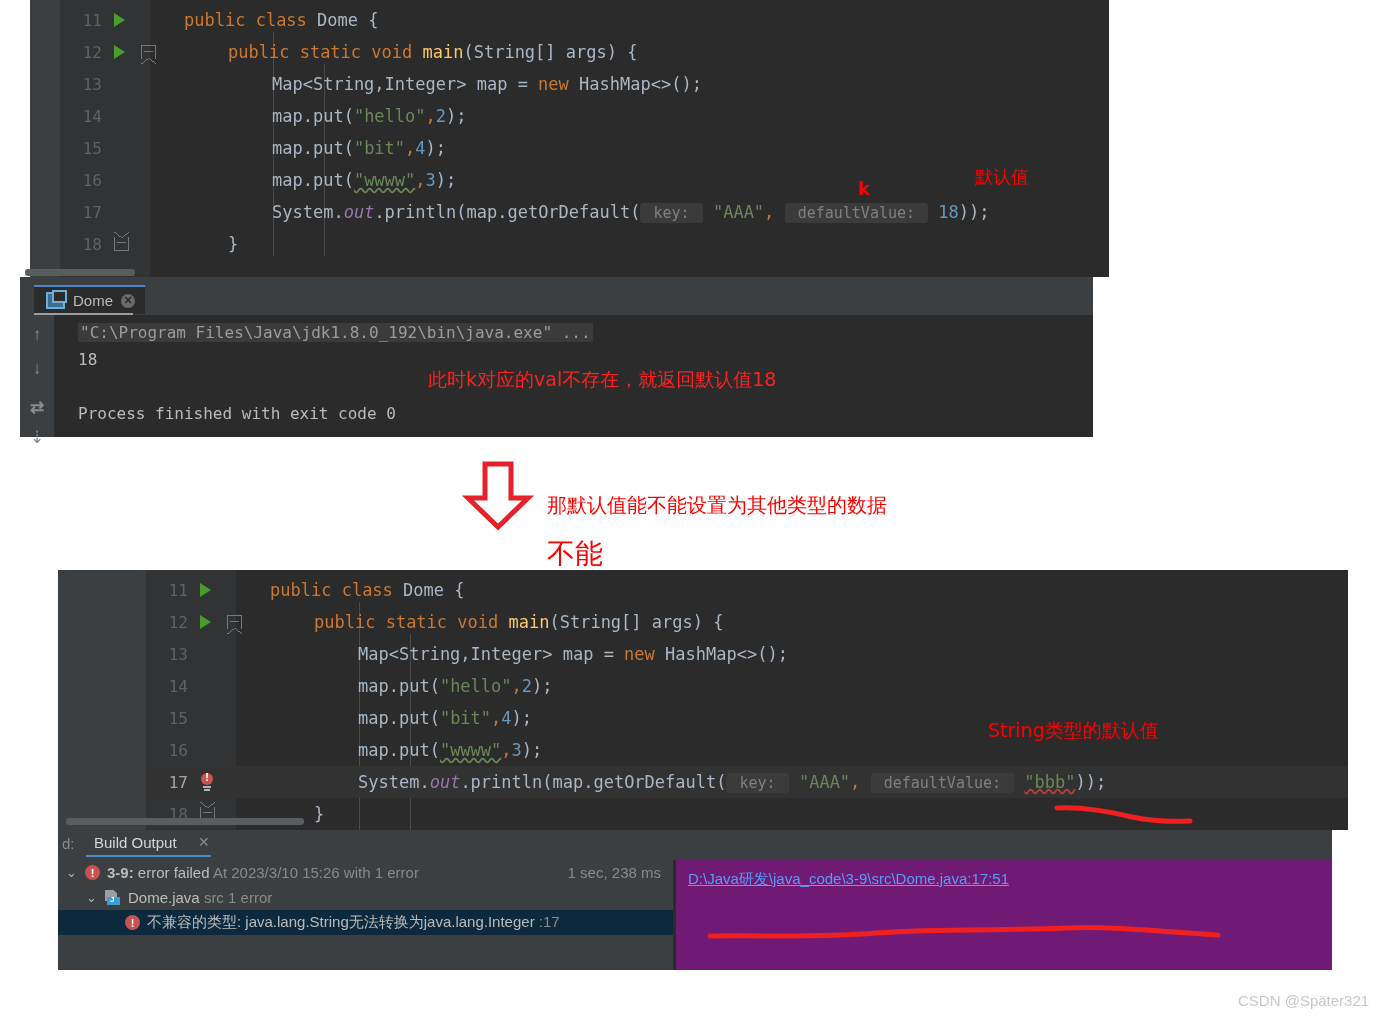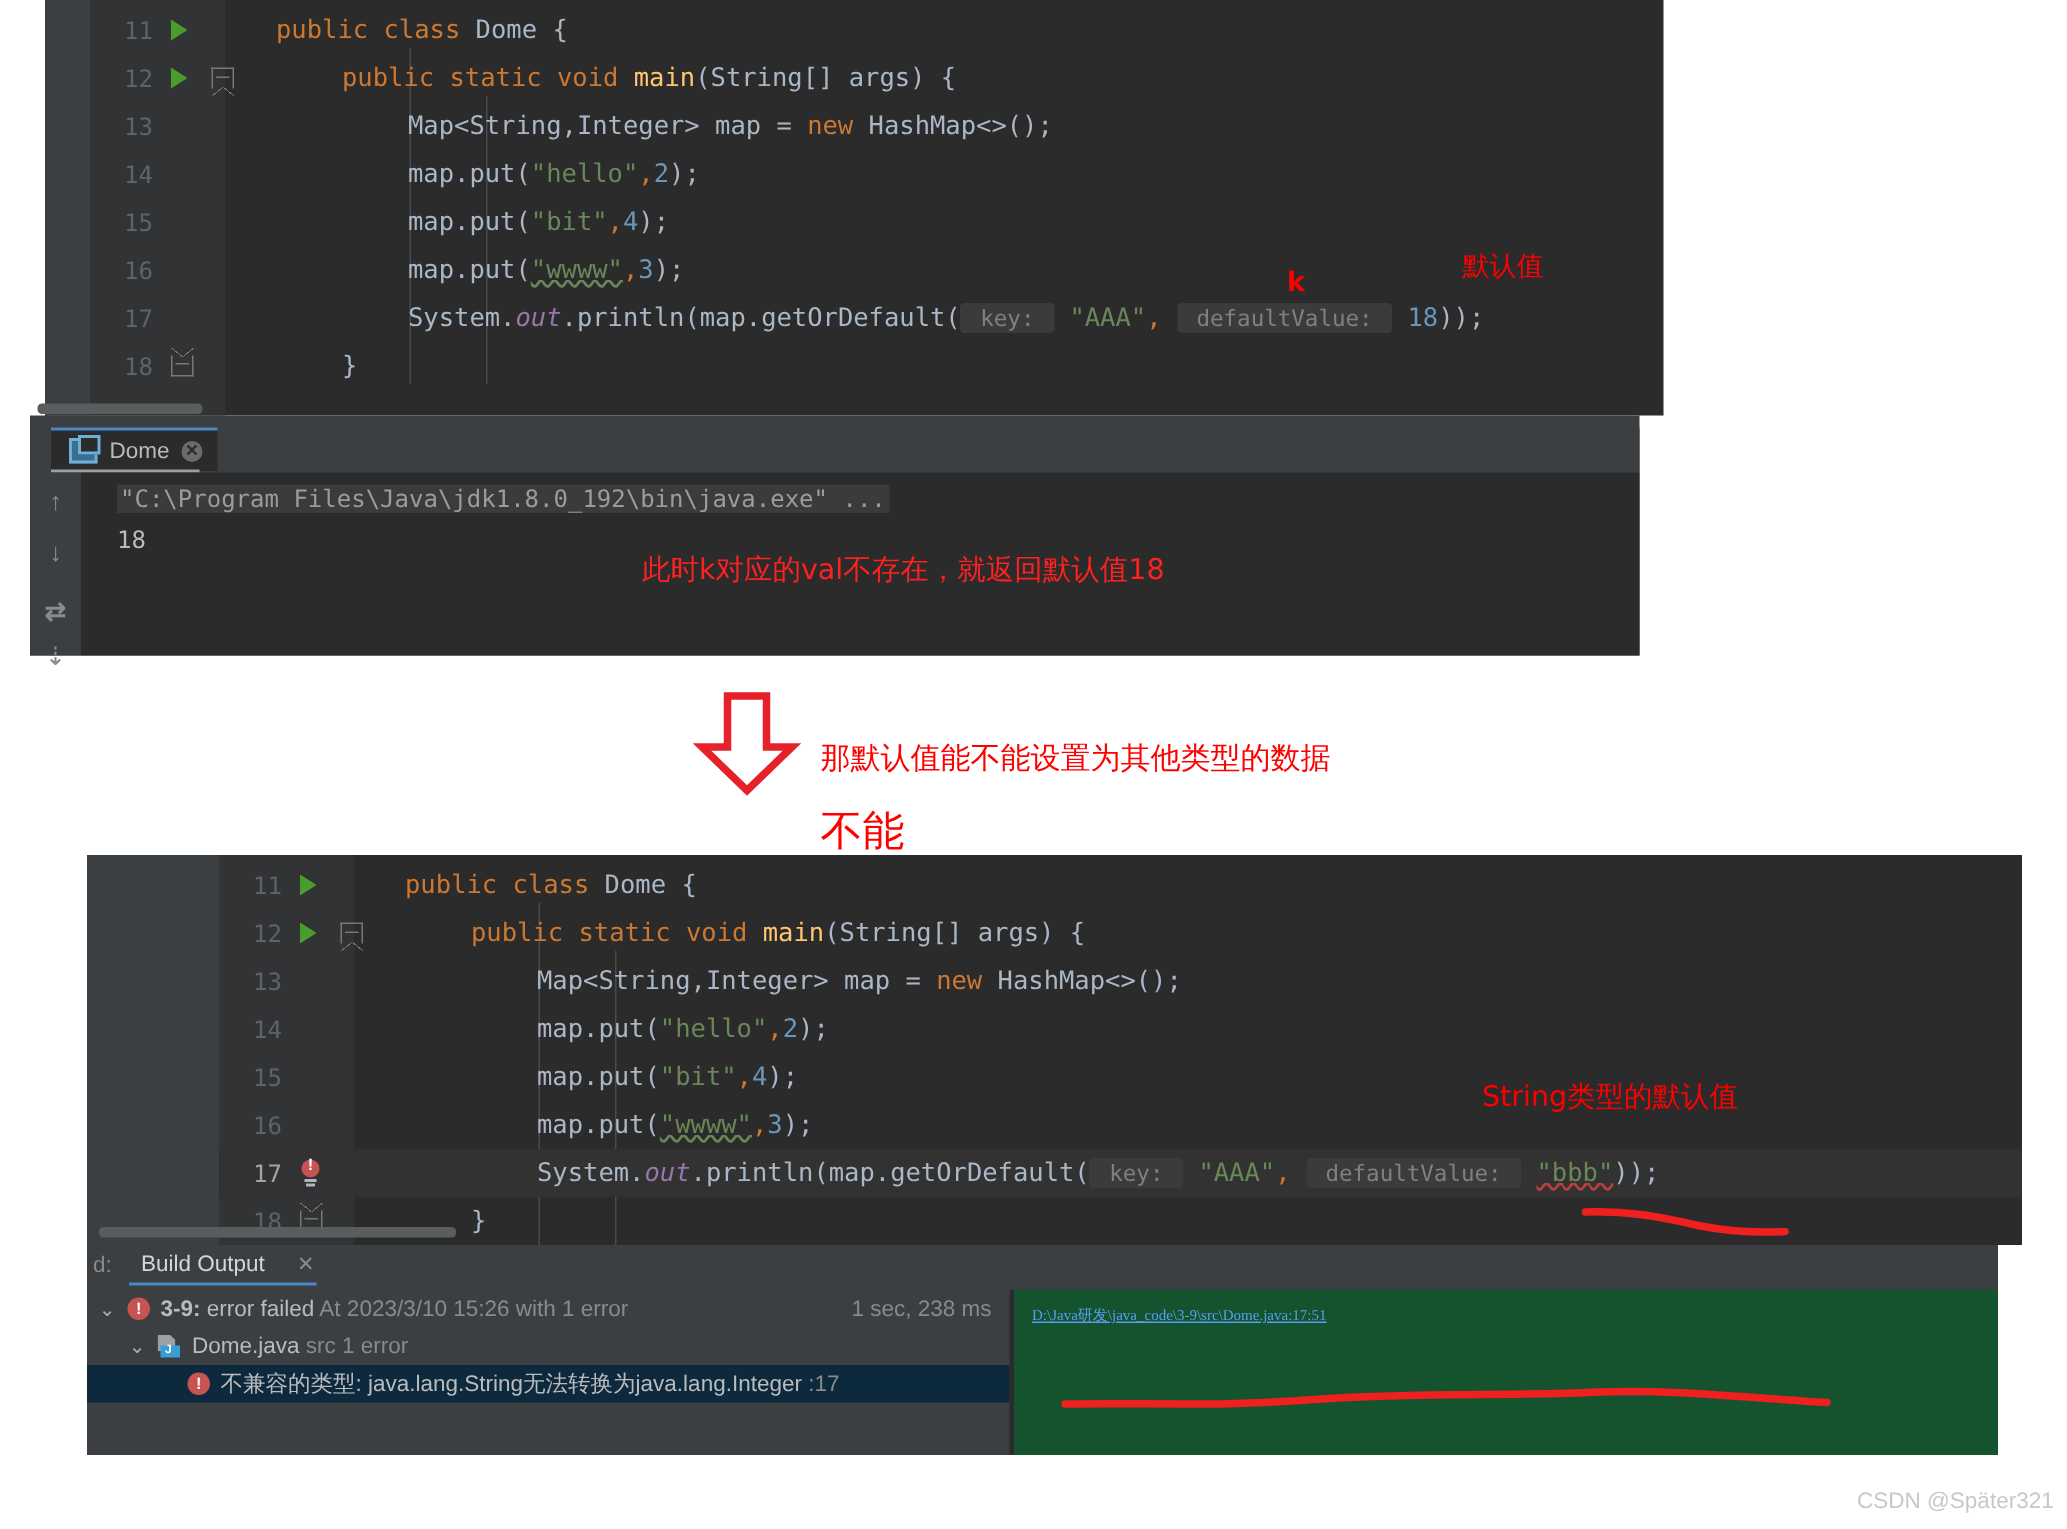--- a/index.html
+++ b/index.html
@@ -139,21 +139,21 @@
   .sel-row{background:#0d293e;}
   .muted{color:#8a8a8a;}
   .jfile{
     width:16px;height:15px;position:relative;
   }
   .jfile .pg{position:absolute;left:0;top:0;width:12px;height:11px;background:#9aa0a6;
     clip-path:polygon(0 0,70% 0,100% 30%,100% 100%,0 100%);}
   .jfile .jb{position:absolute;left:2px;bottom:0;width:13px;height:8px;background:#389fd6;}
   .jfile .jb:after{content:"J";position:absolute;left:3px;top:-2px;color:#fff;font:bold 8px "Liberation Sans",sans-serif;}
 
-  .detail{background:#14532d;color:#bbbbbb;font-family:Liberation Serif, serif;font-size:10px;}
+  .detail{background:#701a75;color:#bbbbbb;font-family:Liberation Sans, sans-serif;font-size:15px;}
   .link{color:#589df6;text-decoration:underline;}
   .errtext{color:#ff6b68;}
 
   .watermark{color:#c8c8c8;font-size:15px;font-family:"Liberation Sans",sans-serif;}
 </style>
 </head>
 <body>
 
 <div class="abs editor" id="topEditor" style="left:30px;top:0;width:1063px;height:277px;">
   <div class="gutter-pane" style="width:120px;"></div>
@@ -193,20 +193,21 @@
     <div class="side-ico abs" style="left:0;top:44px;width:34px;">↓</div>
     <div class="side-ico abs" style="left:0;top:82px;width:34px;font-weight:bold;">⇄</div>
     <div class="side-ico abs" style="left:0;top:112px;width:34px;">⇣</div>
   </div>
 
   <div class="abs con-body" style="left:34px;top:38px;right:0;bottom:0;">
     <div class="abs" style="left:24px;top:8px;">
       <span class="con-cmd">"C:\Program Files\Java\jdk1.8.0_192\bin\java.exe" ...</span>
     </div>
     <div class="abs" style="left:24px;top:35px;">18</div>
+    <div class="abs" style="left:24px;top:89px;">Process finished with exit code 0</div>
     <div class="abs anno-dark" style="left:374px;top:52px;font-size:19px;font-family:'DejaVu Sans','Liberation Sans',sans-serif;text-align:right;">此时k对应的val不存在，就返回默认值18</div>
   </div>
 </div>
 
 <svg class="abs" width="80" height="75" style="left:458px;top:458px;" viewBox="0 0 80 75">
   <polygon points="27,6 53,6 53,40 70,40 40,69 10,40 27,40" fill="#ffffff" stroke="#e62129" stroke-width="5" stroke-linejoin="miter"></polygon>
 </svg>
 <div class="abs anno" style="left:547px;top:492px;font-size:20px;">那默认值能不能设置为其他类型的数据</div>
 <div class="abs anno" style="left:547px;top:535px;font-size:28px;">不能</div>
 

